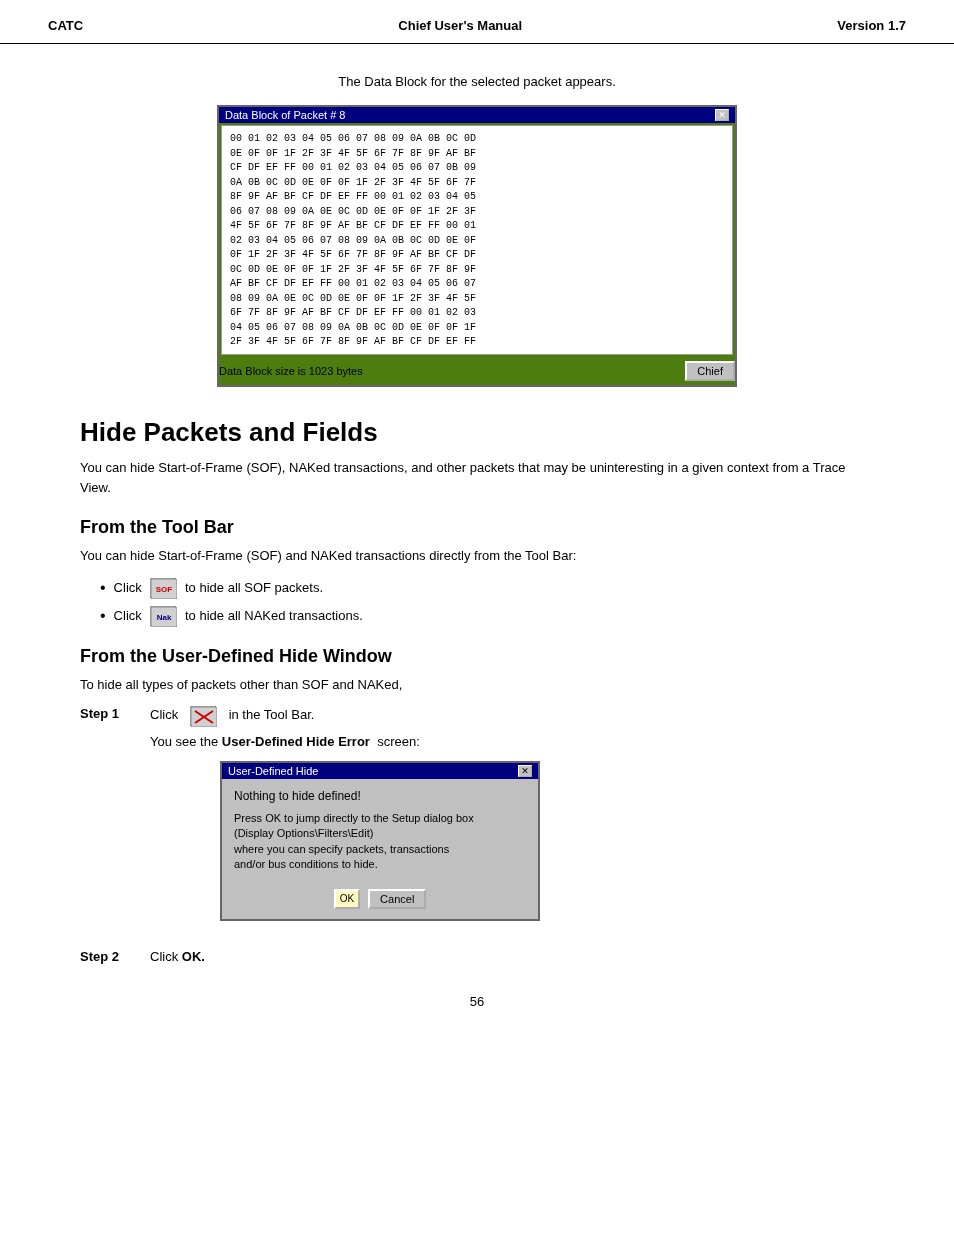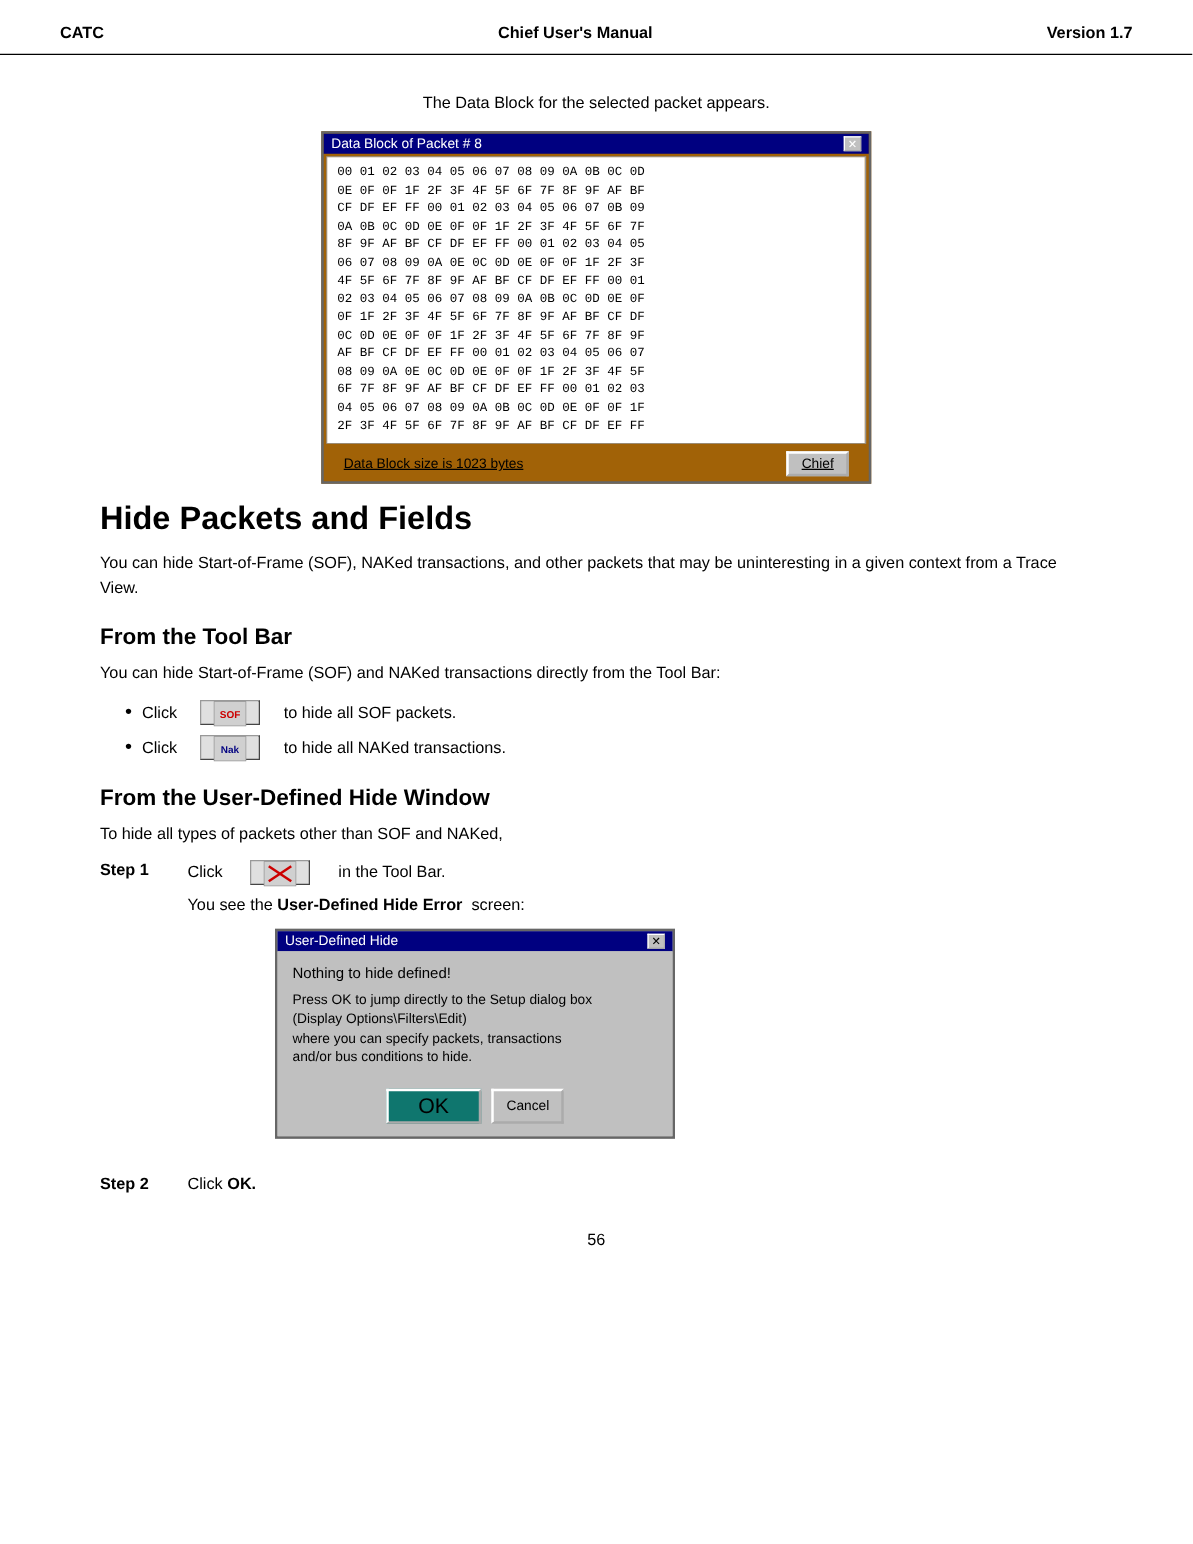--- a/index.html
+++ b/index.html
@@ -32,23 +32,23 @@
     
     .intro-text {
       text-align: center;
       font-size: 13px;
       margin-bottom: 16px;
     }
 
     
     .data-block-window {
       border: 2px solid #666;
-      width: 440px;
-      margin: 0 auto 12px auto;
-      background: #a16207;
+      width: 520px;
+      margin: 0 auto 30px auto;
+      background: #4d7c0f;
       font-family: 'Courier New', monospace;
       font-size: 10px;
     }
     .data-block-titlebar {
       background: #000080;
       color: #fff;
       padding: 2px 6px;
       font-size: 11px;
       display: flex;
       justify-content: space-between;
@@ -73,24 +73,23 @@
       height: 230px;
       overflow-y: auto;
       border: 1px solid #999;
       margin: 2px;
       background: #fff;
     }
     .data-block-footer {
       display: flex;
       justify-content: space-between;
       align-items: center;
-      padding: 4px 16px;
-      font-family: Arial, sans-serif;
-      font-size: 11px;
-      text-decoration: underline;
+      padding: 4px 0;
+      font-family: Arial, sans-serif;
+      font-size: 11px;
     }
     .close-btn {
       background: #c0c0c0;
       border: 2px outset #fff;
       padding: 2px 10px;
       font-size: 11px;
       cursor: pointer;
       font-family: Arial, sans-serif;
     }
 
@@ -129,29 +128,29 @@
       margin-bottom: 8px;
       font-size: 13px;
     }
     .bullet-dot {
       margin-right: 8px;
       font-size: 16px;
       line-height: 1;
     }
     .inline-icon {
       display: inline-block;
-      width: 48px;
+      width: 26px;
       height: 20px;
       background: #c0c0c0;
       border: 1px solid #666;
-      margin: 0 15px;
+      margin: 0 5px;
       vertical-align: middle;
       font-size: 9px;
       font-family: 'Courier New', monospace;
-      text-align: center;
+      text-align: right;
       line-height: 20px;
       font-weight: bold;
       color: #000;
     }
     .sof-icon {
       background: #e0e0e0;
       border: 1px outset #999;
       color: #c00000;
       font-size: 8px;
       font-weight: bold;
@@ -228,24 +227,24 @@
       font-size: 11px;
       margin-bottom: 16px;
       line-height: 1.4;
     }
     .udh-buttons {
       display: flex;
       gap: 8px;
       justify-content: center;
     }
     .udh-ok-btn {
-      background: #0f766e;
+      background: #fef9c3;
       border: 2px outset #fff;
-      padding: 2px 24px;
-      font-size: 17px;
+      padding: 2px 4px;
+      font-size: 10px;
       cursor: pointer;
       font-family: Arial, sans-serif;
     }
     .udh-cancel-btn {
       background: #c0c0c0;
       border: 2px outset #fff;
       padding: 2px 10px;
       font-size: 11px;
       cursor: pointer;
       font-family: Arial, sans-serif;

